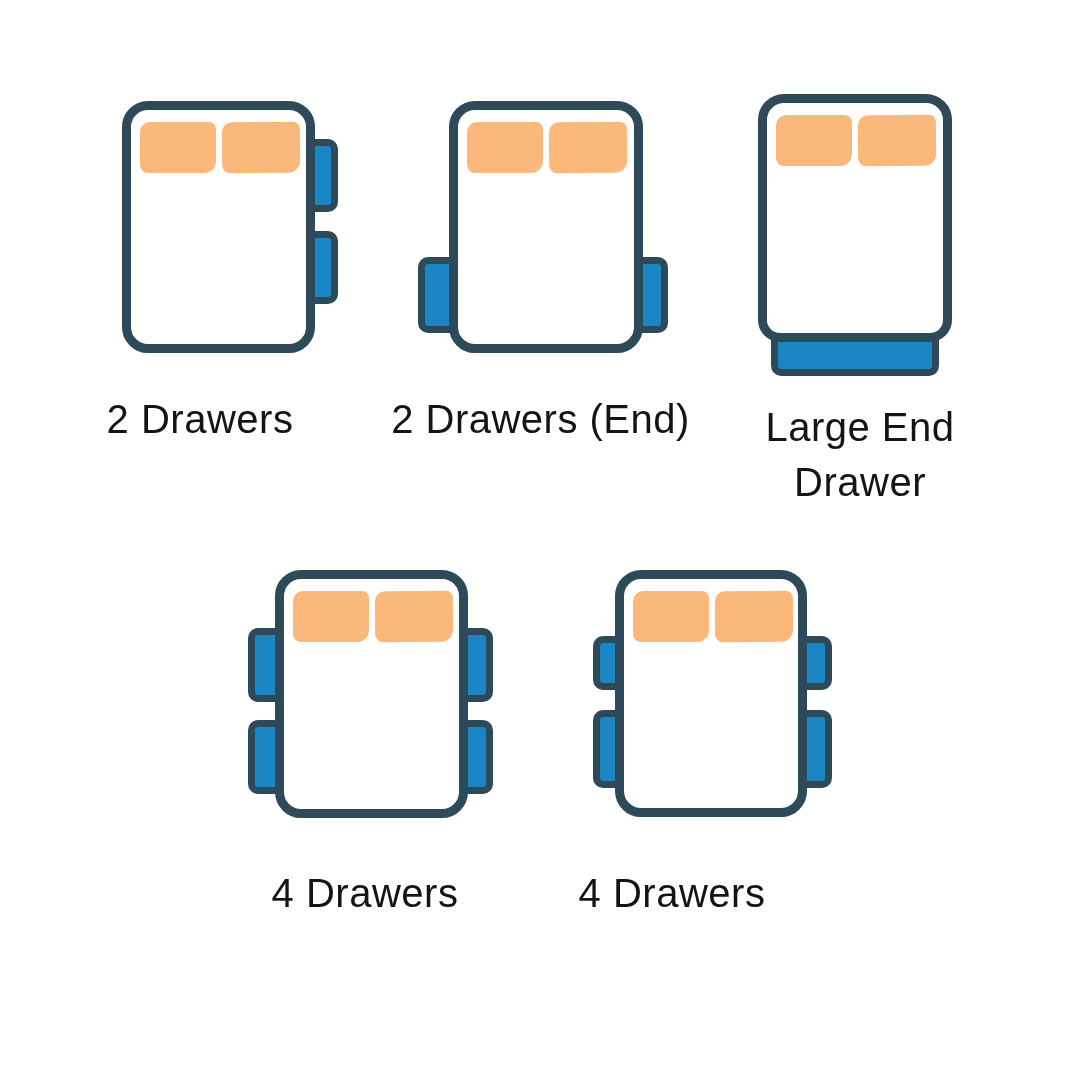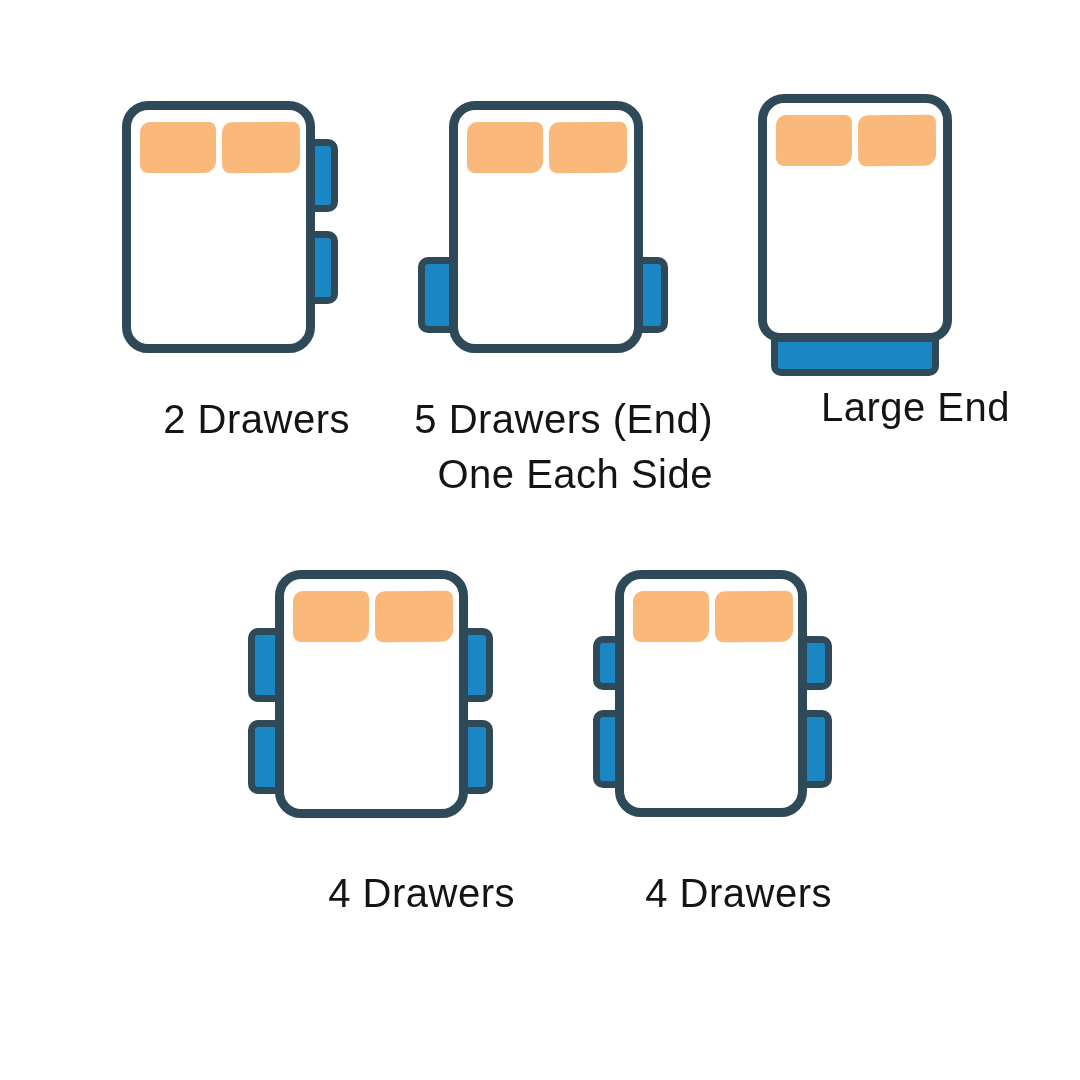--- a/index.html
+++ b/index.html
@@ -32,21 +32,21 @@
   .drawer {
     position: absolute;
     box-sizing: border-box;
     background: var(--drawer-blue, #1b86c4);
     border: 7px solid var(--outline-navy, #2e4a58);
     border-radius: 10px;
     z-index: 1;
   }
   .lbl {
     position: absolute;
-    text-align: right;
+    text-align: center;
     font-size: 40px;
     line-height: 55px;
     letter-spacing: 0.5px;
     color: var(--label-text, #141414);
     z-index: 3;
   }
   .lbl div { white-space: nowrap; }
 
   
   .f1 { left: 122px; top: 101px; width: 216px; height: 252px; }
@@ -81,21 +81,21 @@
   .f5 .d3 { left: 195px; top: 66px;  width: 44px; height: 54px; }
   .f5 .d4 { left: 195px; top: 140px; width: 44px; height: 78px; }
 
   
   .pl { left: 9px;  top: 12px; width: 76px; height: 51px; }
   .pr { left: 91px; top: 12px; width: 78px; height: 51px; transform: rotate(-0.4deg); }
 
   
   .l1 { left: 50px;  top: 392px; width: 300px; }
   .l2 { left: 368px; top: 392px; width: 345px; }
-  .l3 { left: 710px; top: 380px; width: 300px; }
+  .l3 { left: 710px; top: 400px; width: 300px; }
   .l4 { left: 215px; top: 866px; width: 300px; }
   .l5 { left: 512px; top: 866px; width: 320px; }
 </style>
 </head>
 <body>
 
 <div class="canvas">
 
   <div class="fig f1">
     <div class="drawer d1"></div>
@@ -143,26 +143,26 @@
       <div class="pillow pl"></div>
       <div class="pillow pr"></div>
     </div>
   </div>
 
   <div class="lbl l1">
     <div>2 Drawers</div>
   </div>
 
   <div class="lbl l2">
-    <div>5 Drawers (End)</div>
-    <div>One Each Side</div>
+    <div>2 Drawers (End)</div>
   </div>
 
   <div class="lbl l3">
     <div>Large End</div>
+    <div>Drawer</div>
   </div>
 
   <div class="lbl l4">
     <div>4 Drawers</div>
     <div></div>
   </div>
 
   <div class="lbl l5">
     <div>4 Drawers</div>
   </div>

